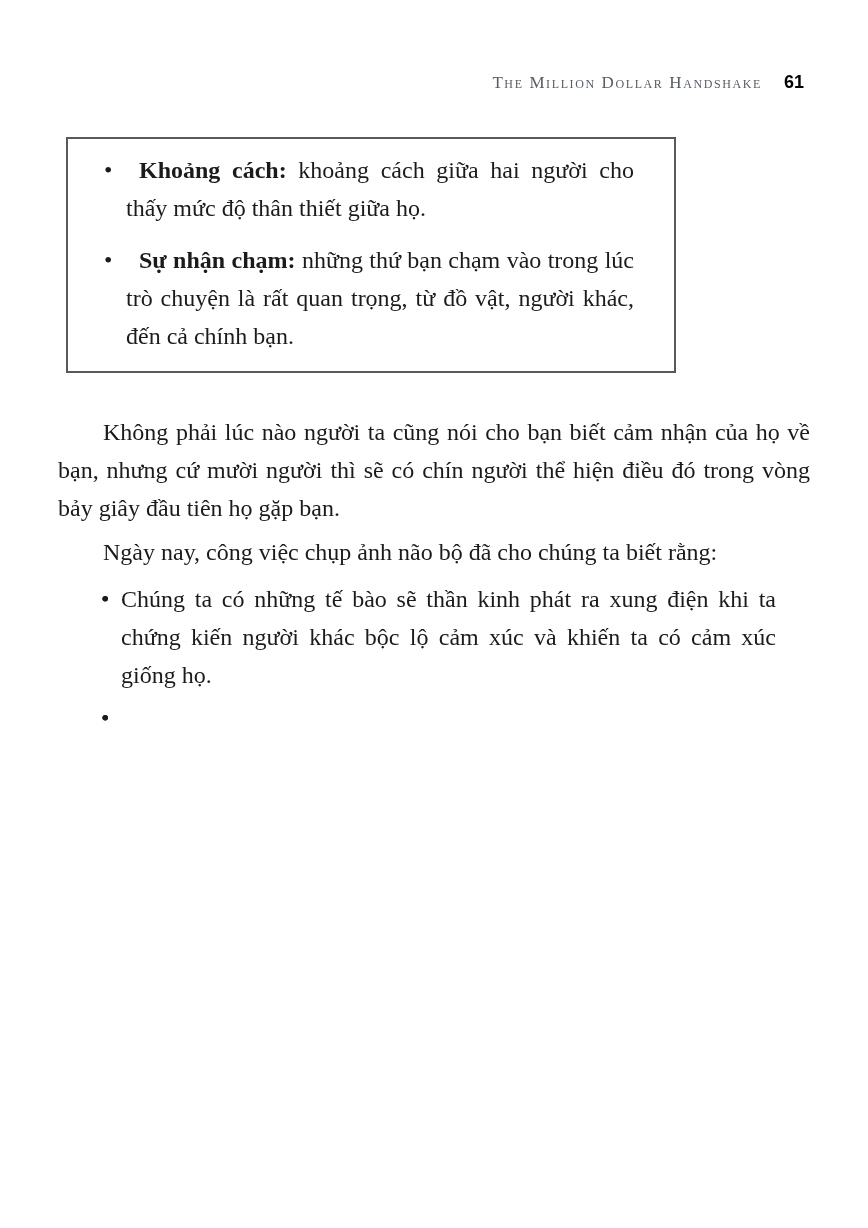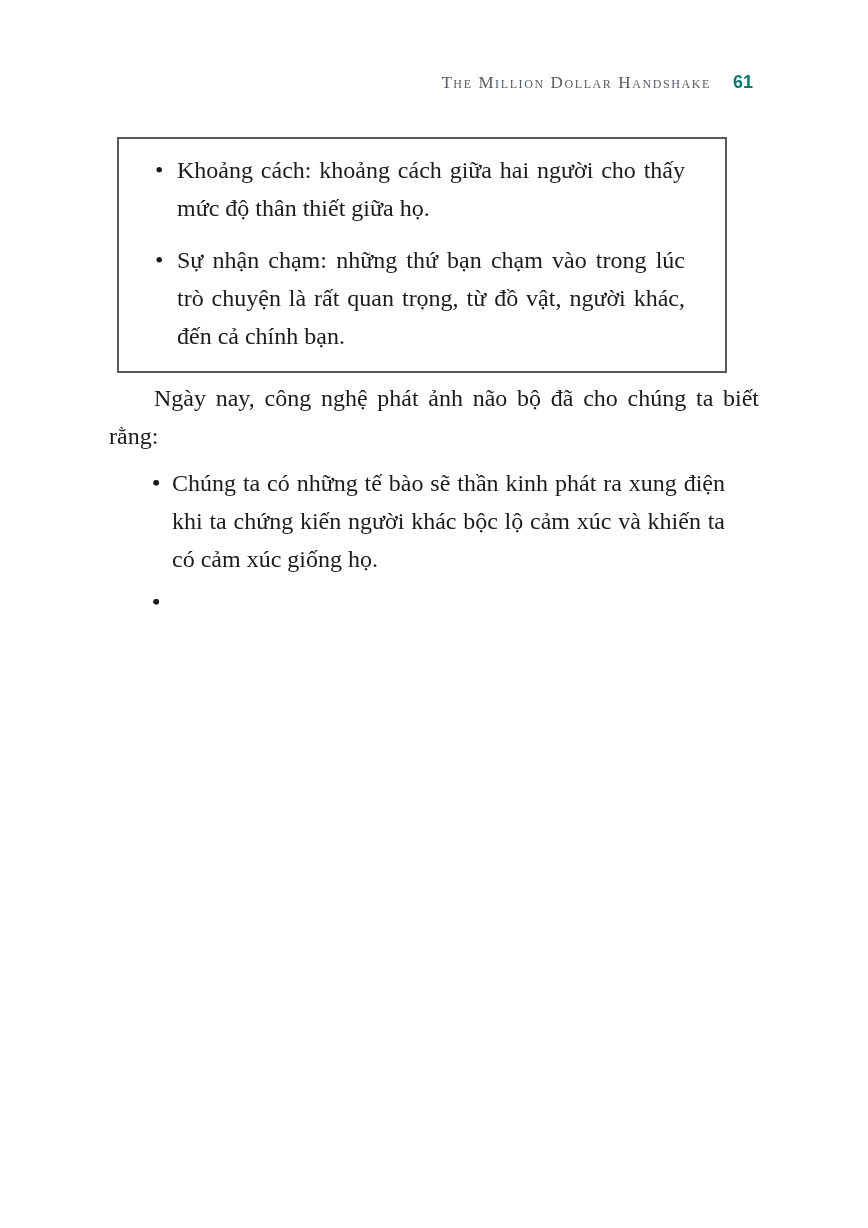--- a/index.html
+++ b/index.html
@@ -9,21 +9,21 @@
     font-family: "Liberation Serif", serif;
     color: #1b1b1b;
     overflow: hidden;
   }
   .page {
     position: relative;
     width: 868px; height: 1228px;
     background: #ffffff;
   }
   .content {
-    padding: 0 109px;
+    padding: 0 58px;
   }
   
   .running-head {
     margin-top: 72px;
     display: flex;
     justify-content: flex-end;
     align-items: baseline;
     gap: 22px;
     padding-right: 6px;
   }
@@ -31,21 +31,21 @@
     font-variant: small-caps;
     letter-spacing: 1.6px;
     font-size: 17px;
     color: #565c63;
     font-weight: 400;
   }
   .page-number {
     font-family: "Liberation Sans", sans-serif;
     font-size: 18px;
     font-weight: 600;
-    color: #0f766e;
+    color: #000000;
   }
   
   .callout-box {
     margin-top: 44px;
     margin-left: 8px;
     width: 610px;
     border: 2px solid #595959;
     padding: 12px 40px 16px 34px;
     background: #ffffff;
   }
@@ -55,21 +55,21 @@
     font-size: 24px;
     line-height: 38px;
     text-align: justify;
     margin-top: 14px;
   }
   .box-item:first-child { margin-top: 0; }
   .box-item .marker {
     position: absolute;
     left: 2px; top: 0;
   }
-  .box-item .label { font-weight: normal; }
+  .box-item .label { font-weight: bold; margin-left: 13px; }
   
   .para {
     font-size: 24px;
     line-height: 38px;
     text-align: justify;
     text-indent: 45px;
     margin-top: 6px;
   }
   .para.after-box { margin-top: 40px; }
   
@@ -105,22 +105,23 @@
       <div class="box-item">
         <span class="marker">•</span><span class="label">Khoảng cách:</span>
         <span class="text">khoảng cách giữa hai người cho thấy mức độ thân thiết giữa họ.</span>
       </div>
       <div class="box-item">
         <span class="marker">•</span><span class="label">Sự nhận chạm:</span>
         <span class="text">những thứ bạn chạm vào trong lúc trò chuyện là rất quan trọng, từ đồ vật, người khác, đến cả chính bạn.</span>
       </div>
     </div>
 
+    <p class="para after-box">Không phải lúc nào người ta cũng nói cho bạn biết cảm nhận của họ về bạn, nhưng cứ mười người thì sẽ có chín người thể hiện điều đó trong vòng bảy giây đầu tiên họ gặp bạn.</p>
 
-    <p class="para">Ngày nay, công nghệ phát ảnh não bộ đã cho chúng ta biết rằng:</p>
+    <p class="para">Ngày nay, công việc chụp ảnh não bộ đã cho chúng ta biết rằng:</p>
 
     <ul class="points">
       <li>
         <span class="marker">•</span>
       </li>
       <li>
         <span class="marker">•</span>
         <span>Chúng ta có những tế bào sẽ thần kinh phát ra xung điện khi ta chứng kiến người khác bộc lộ cảm xúc và khiến ta có cảm xúc giống họ.</span>
       </li>
       <li>

